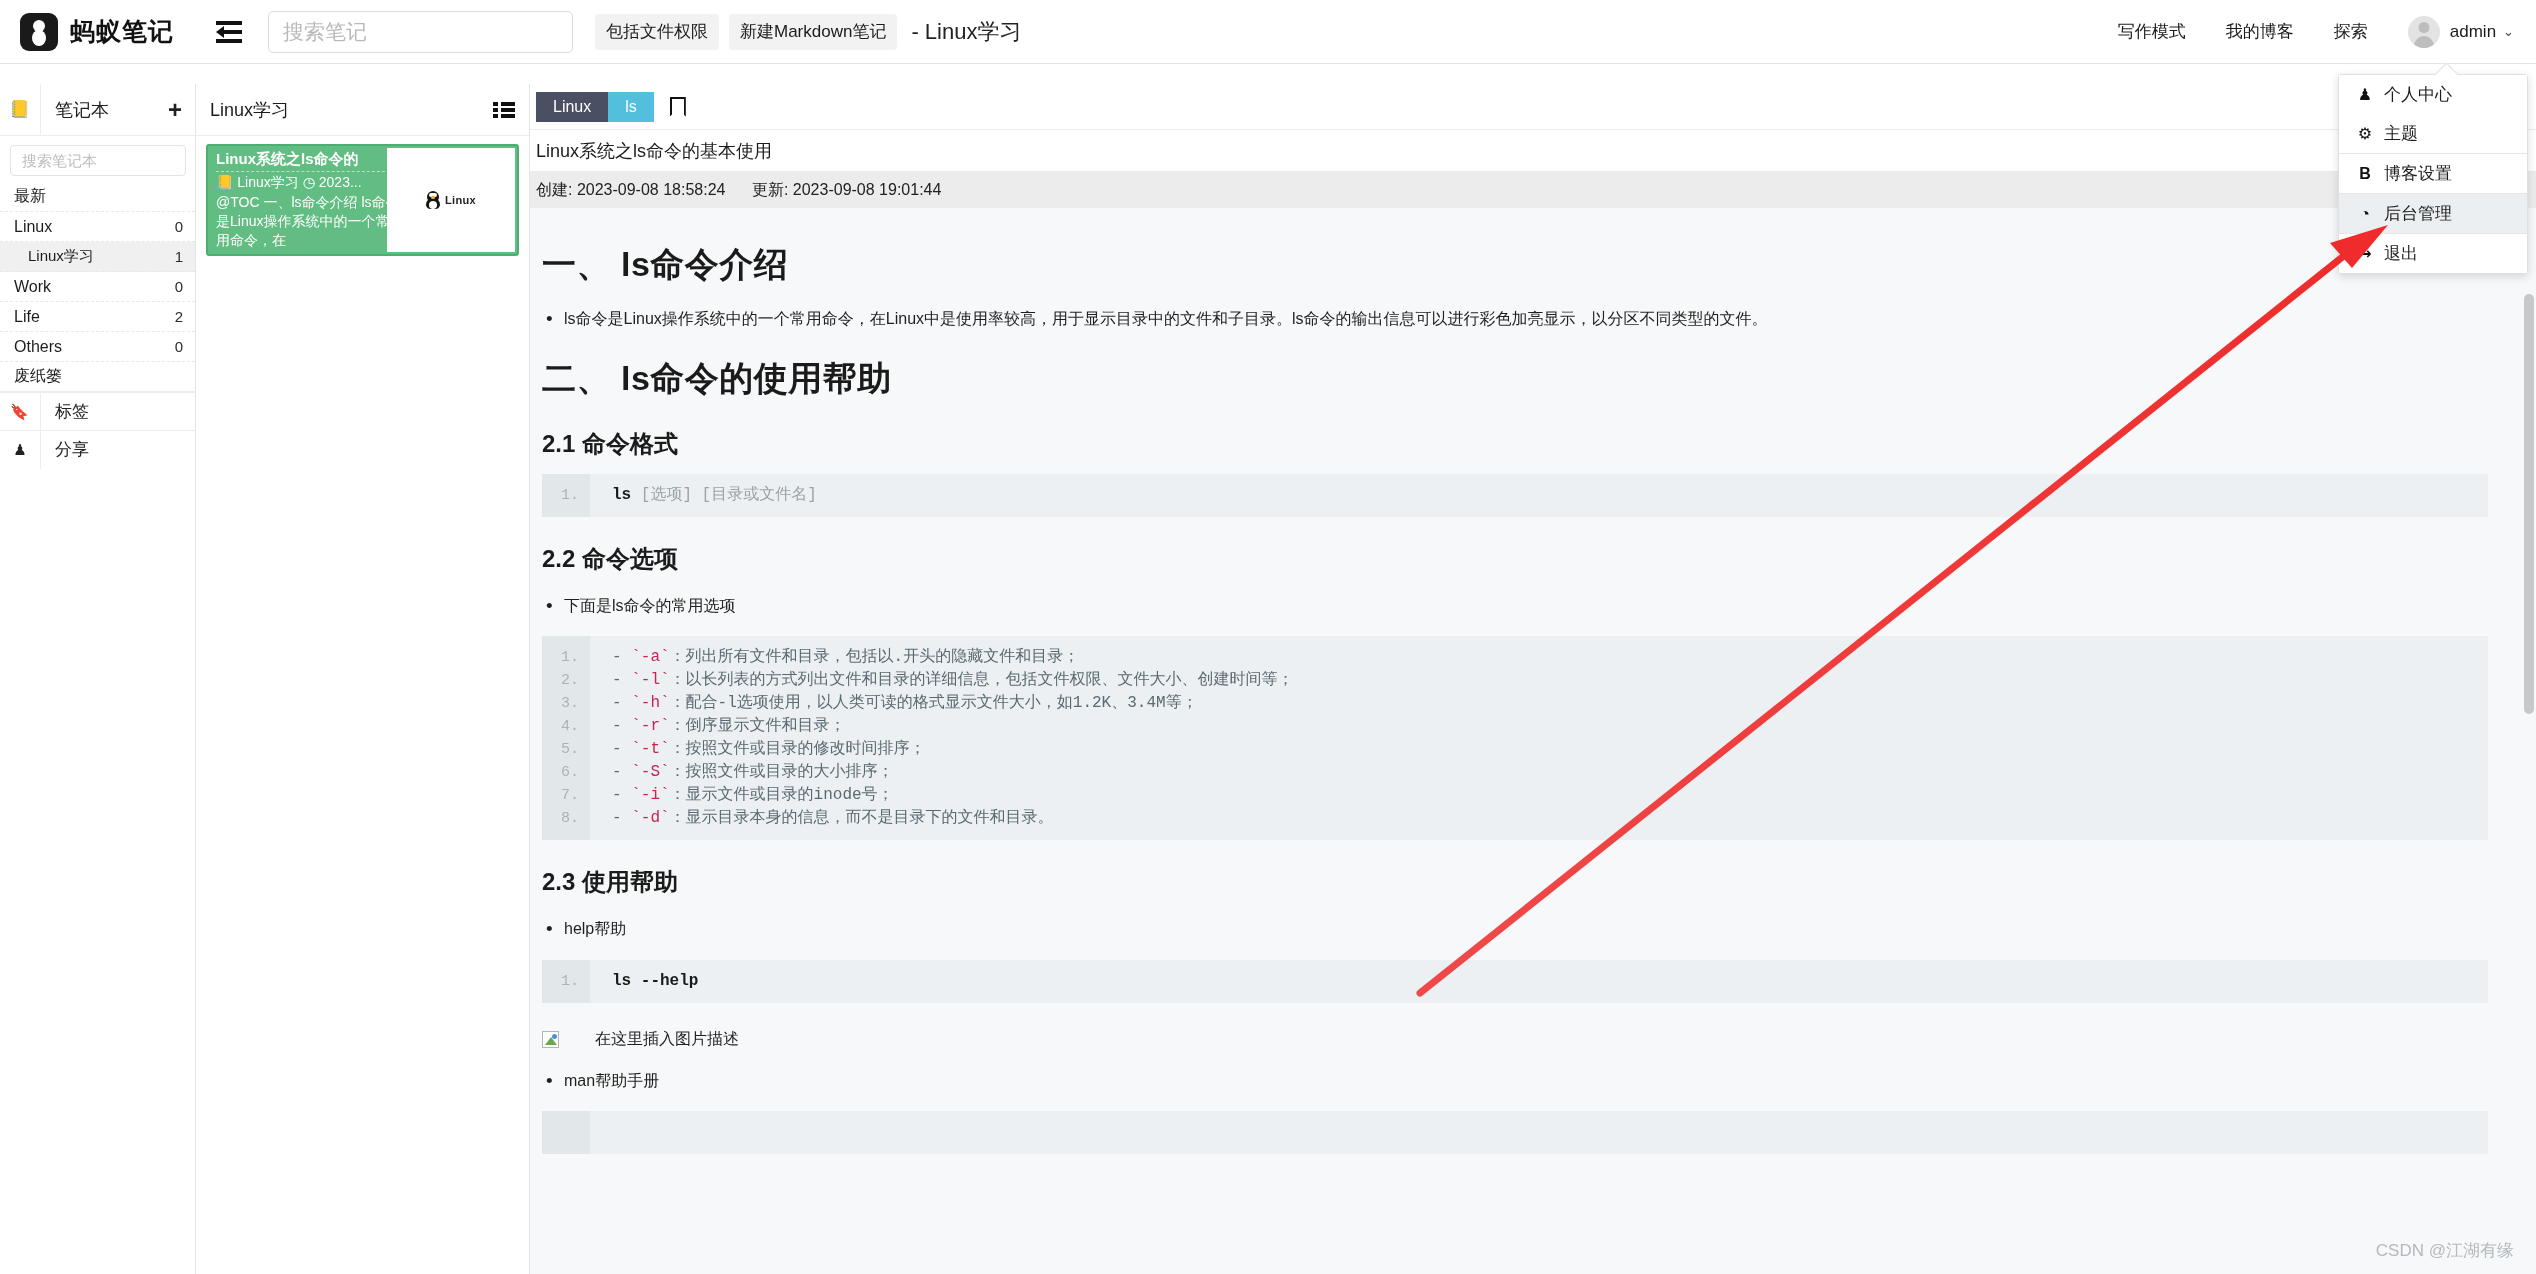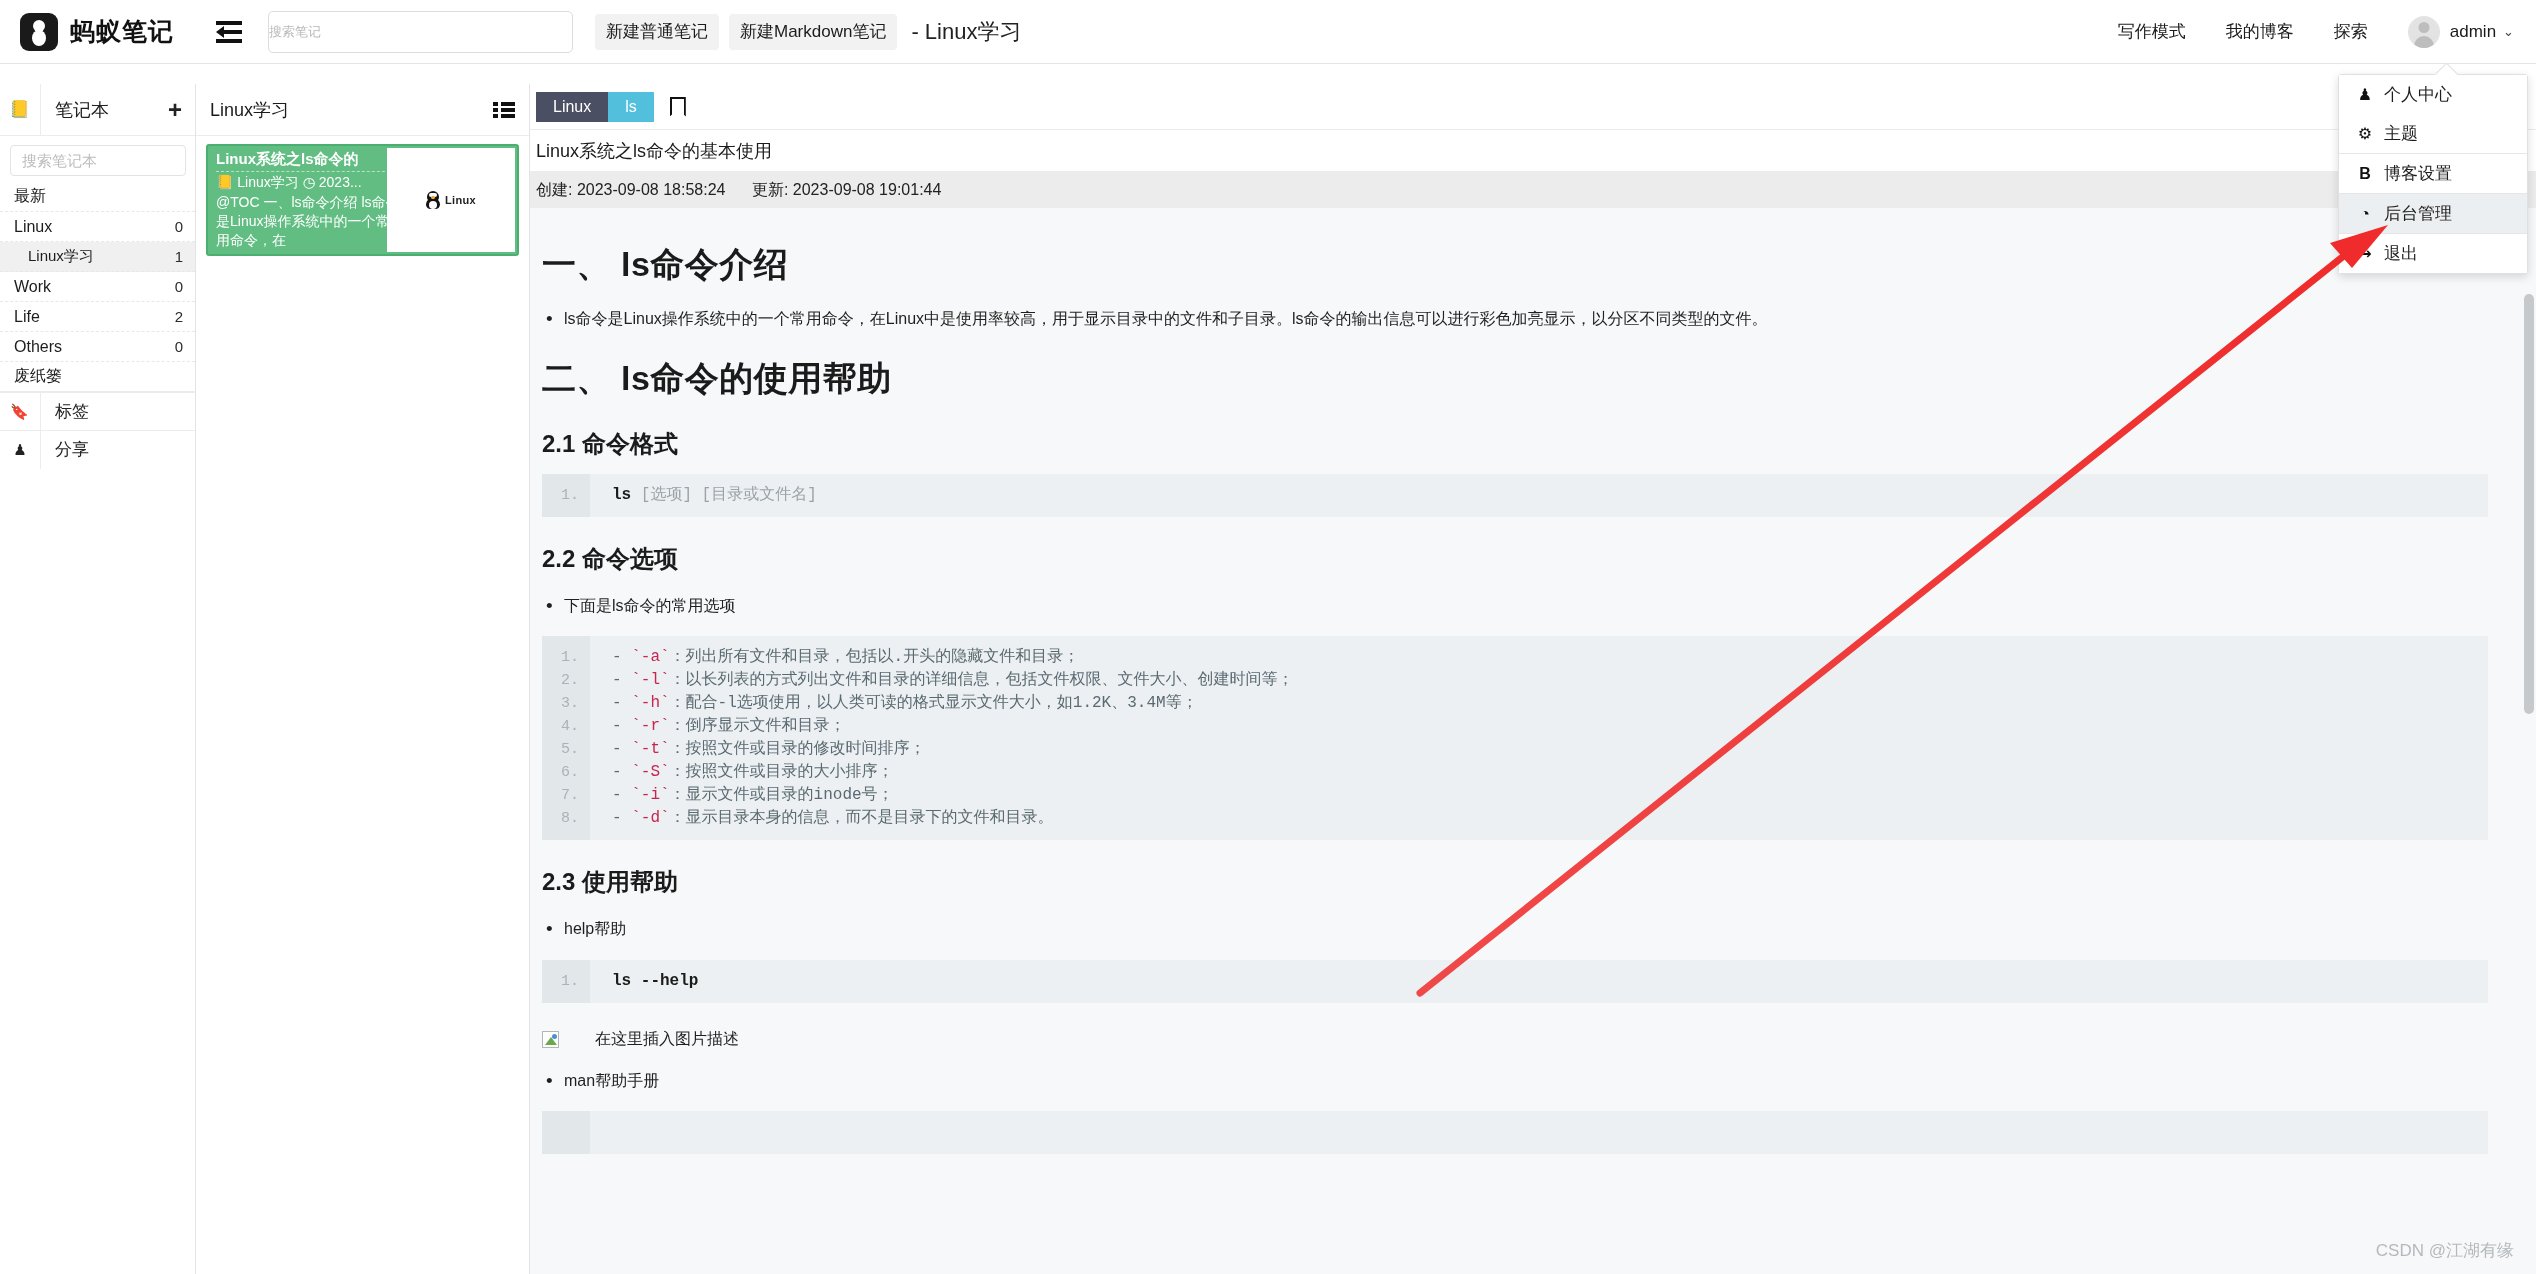--- a/index.html
+++ b/index.html
@@ -37,21 +37,21 @@
   .collapse-icon i:nth-child(2) { top: 9px; width: 18px; }
   .collapse-icon i:nth-child(3) { top: 18px; width: 26px; }
   .collapse-icon .tri {
     position: absolute; left: 0; top: 5px; width: 0; height: 0;
     border-top: 6px solid transparent; border-bottom: 6px solid transparent;
     border-right: 8px solid #111; background: none;
   }
 
   .search-notes {
     margin-left: 26px; width: 305px; height: 42px; border: 1px solid #dcdcdc;
-    border-radius: 5px; padding: 0 0; font-size: 13px; color: #333;
+    border-radius: 5px; padding: 0 14px; font-size: 21px; color: #333;
     font-family: inherit; background: #fff; outline: none;
   }
   .search-notes::placeholder { color: #b9b9b9; }
 
   .newbtn {
     margin-left: 22px; height: 36px; padding: 0 11px; background: #f2f2f2;
     border: none; border-radius: 4px; font-size: 17px; color: #1b1b1b;
     font-family: inherit; cursor: pointer; line-height: 36px;
   }
   .newbtn + .newbtn { margin-left: 10px; }
@@ -243,21 +243,21 @@
 
     <div class="collapse-icon">
       <i></i>
         <i></i>
         <i></i>
         <span class="tri"></span>
     </div>
 
     <input class="search-notes" value="" placeholder="搜索笔记" style="">
 
-    <button class="newbtn">新建普通笔记</button>
+    <button class="newbtn">包括文件权限</button>
     <button class="newbtn">新建Markdown笔记</button>
     <span class="nb-sub">- Linux学习</span>
 
     <div class="topnav">
       <a>写作模式</a>
       <a>我的博客</a>
       <a>探索</a>
       <div class="avatar-wrap">
         <div class="avatar"></div>
         <span class="username">admin</span>

